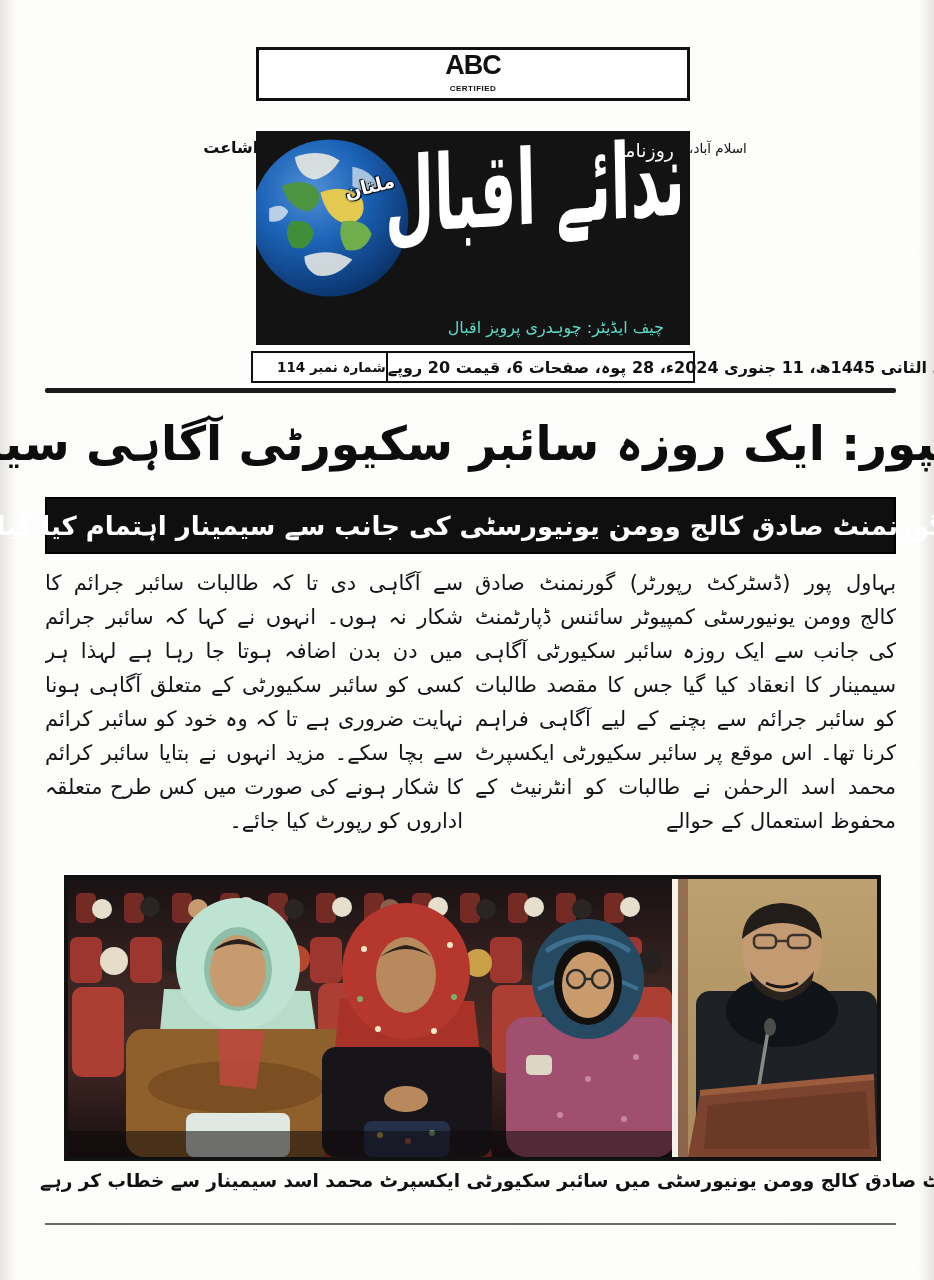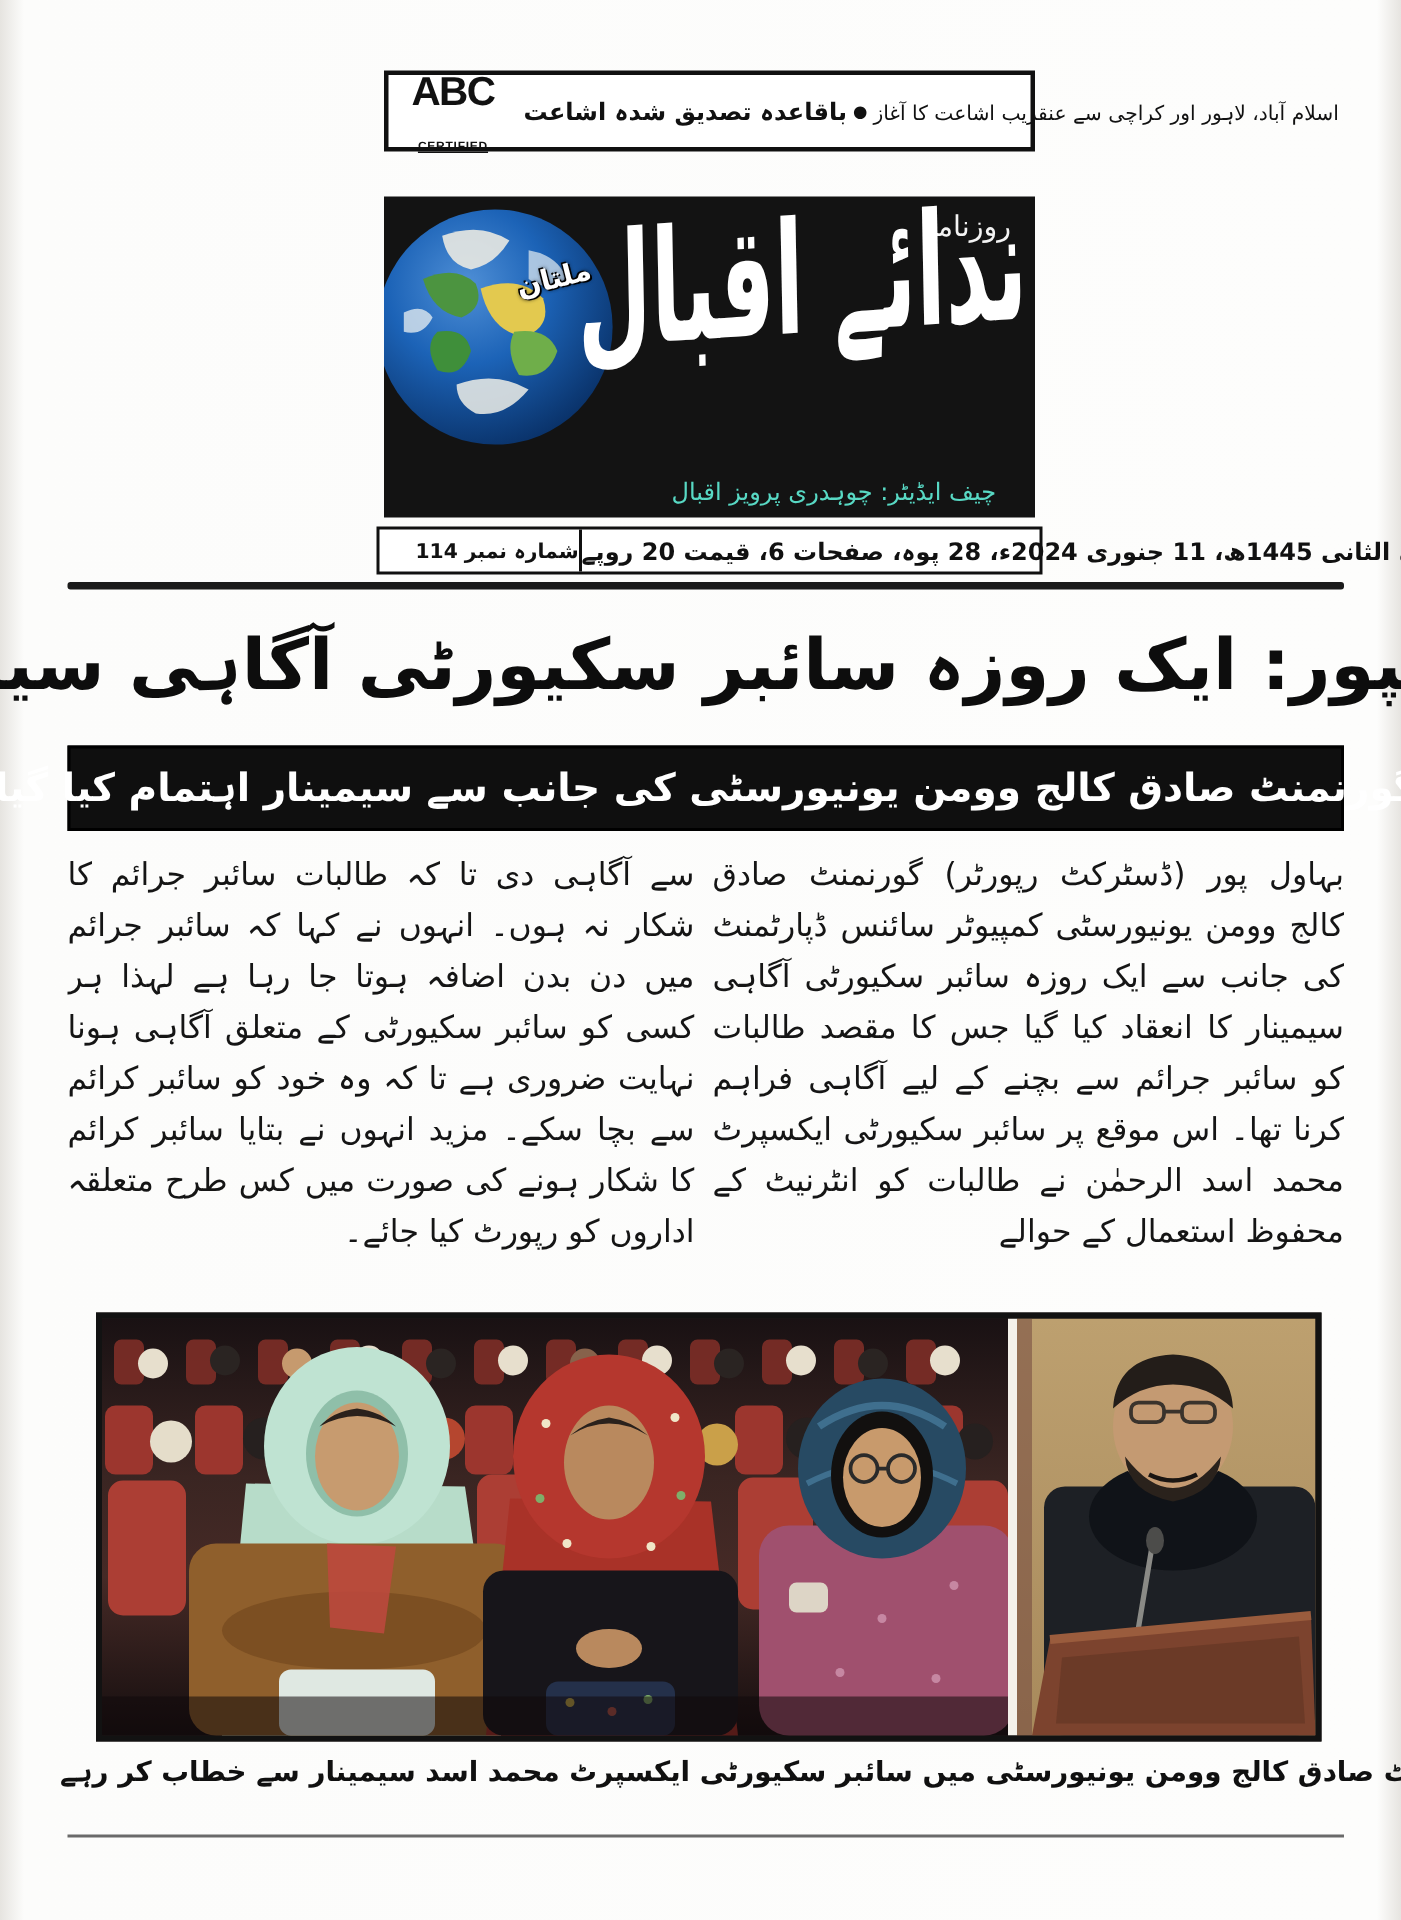--- a/index.html
+++ b/index.html
@@ -4,25 +4,25 @@
 <style>
   html,body{margin:0;padding:0;background:#d8d6d2;}
   .page{
     position:relative;width:934px;height:1280px;margin:0 auto;overflow:hidden;
     background:linear-gradient(90deg,#e6e4e0 0,#fcfcfb 16px,#fdfdfc calc(100% - 16px),#e6e4e0 100%);
     font-family:"DejaVu Sans",sans-serif;color:#111;
   }
   
   .cert-box{
     position:absolute;left:256px;top:47px;width:434px;height:54px;box-sizing:border-box;
-    border:3px solid #101010;background:#fff;display:flex;align-items:center;
+    border:3px solid #101010;background:#fff;display:flex;align-items:center;flex-direction:column;
   }
   .abc{width:86px;flex:0 0 86px;display:flex;flex-direction:column;align-items:center;line-height:1;padding-top:2px;}
   .abc-big{font-family:"Liberation Sans",sans-serif;font-weight:900;font-size:27px;letter-spacing:-1px;}
-  .abc-small{font-family:"Liberation Sans",sans-serif;font-weight:700;font-size:8px;letter-spacing:.5px;margin-top:19px;text-decoration:underline;}
+  .abc-small{font-family:"Liberation Sans",sans-serif;font-weight:700;font-size:8px;letter-spacing:.5px;margin-top:6px;}
   .cert-note{flex:1;direction:rtl;text-align:center;font-size:13.5px;white-space:nowrap;padding-left:4px;}
   .cert-note .bold{font-weight:800;font-size:16px;}
   .cert-note .bullet{font-size:11px;margin:0 4px;position:relative;top:-2px;}
   
   .email-bar{
     position:absolute;left:256px;top:103px;width:434px;height:26px;background:#0e0e0e;
     display:flex;align-items:center;justify-content:center;
   }
   .email-bar span{font-family:"Liberation Sans",sans-serif;font-weight:700;font-size:14.5px;color:#fff;white-space:nowrap;letter-spacing:.2px;}
   

